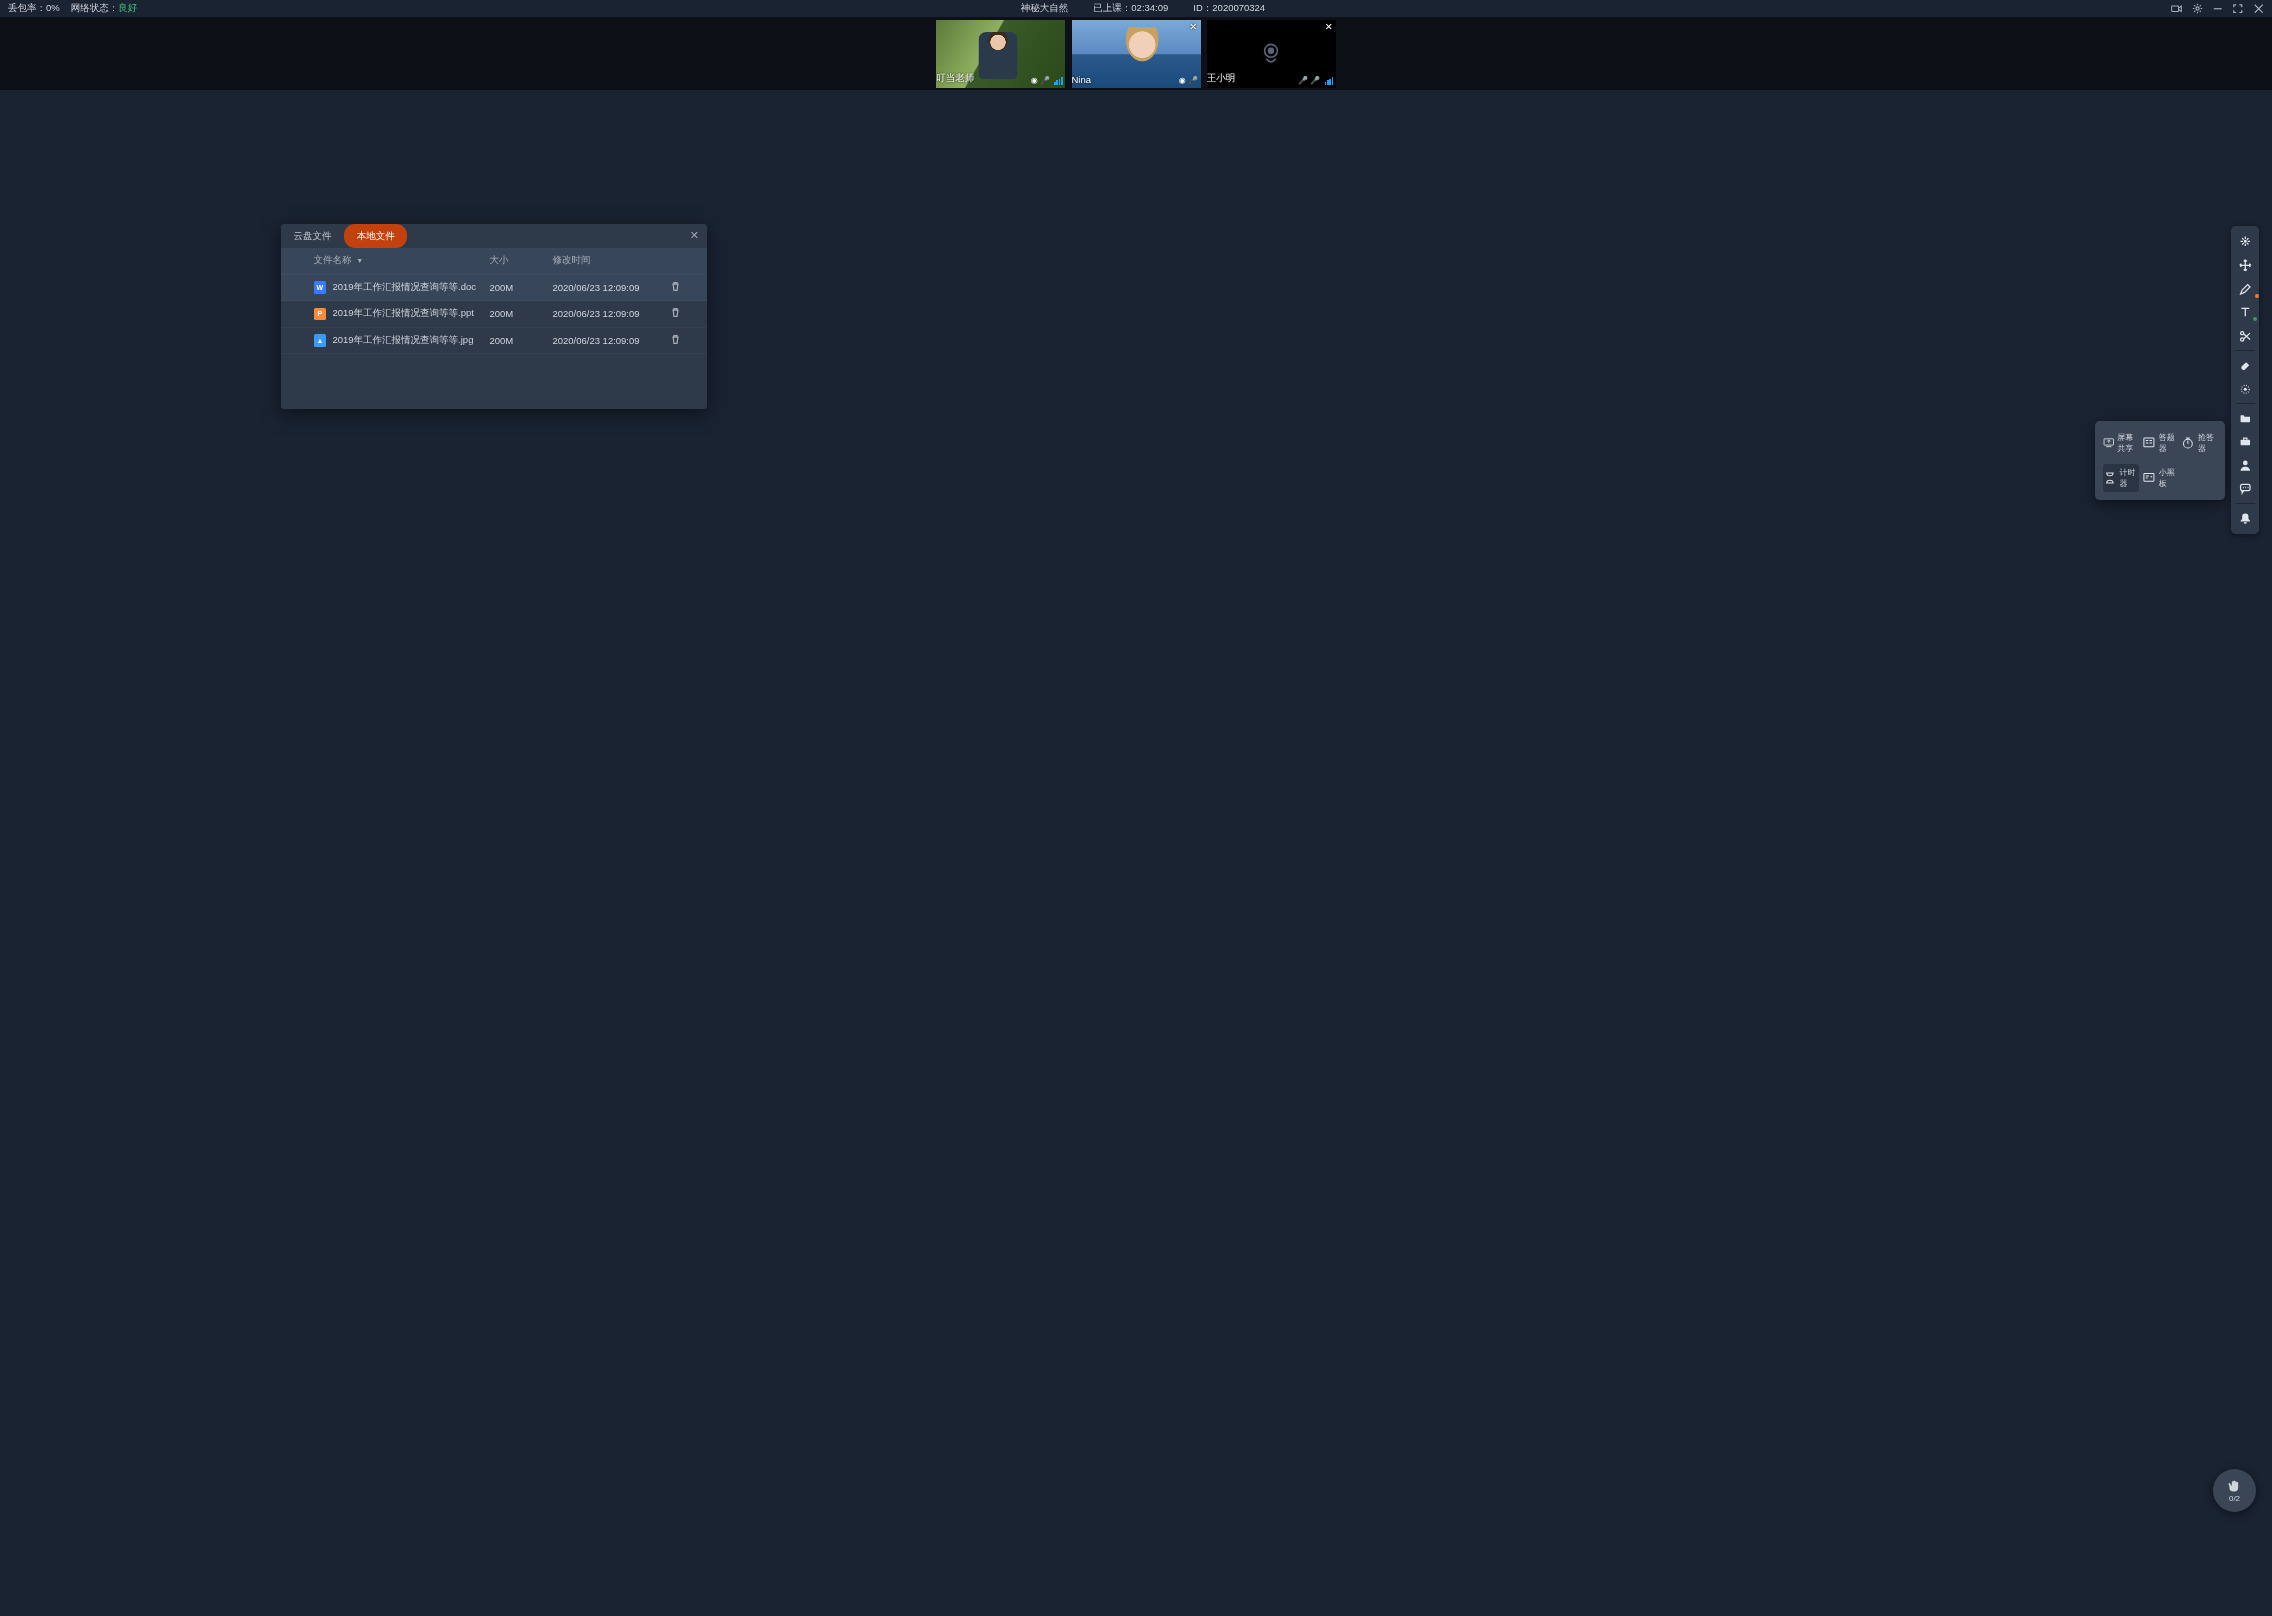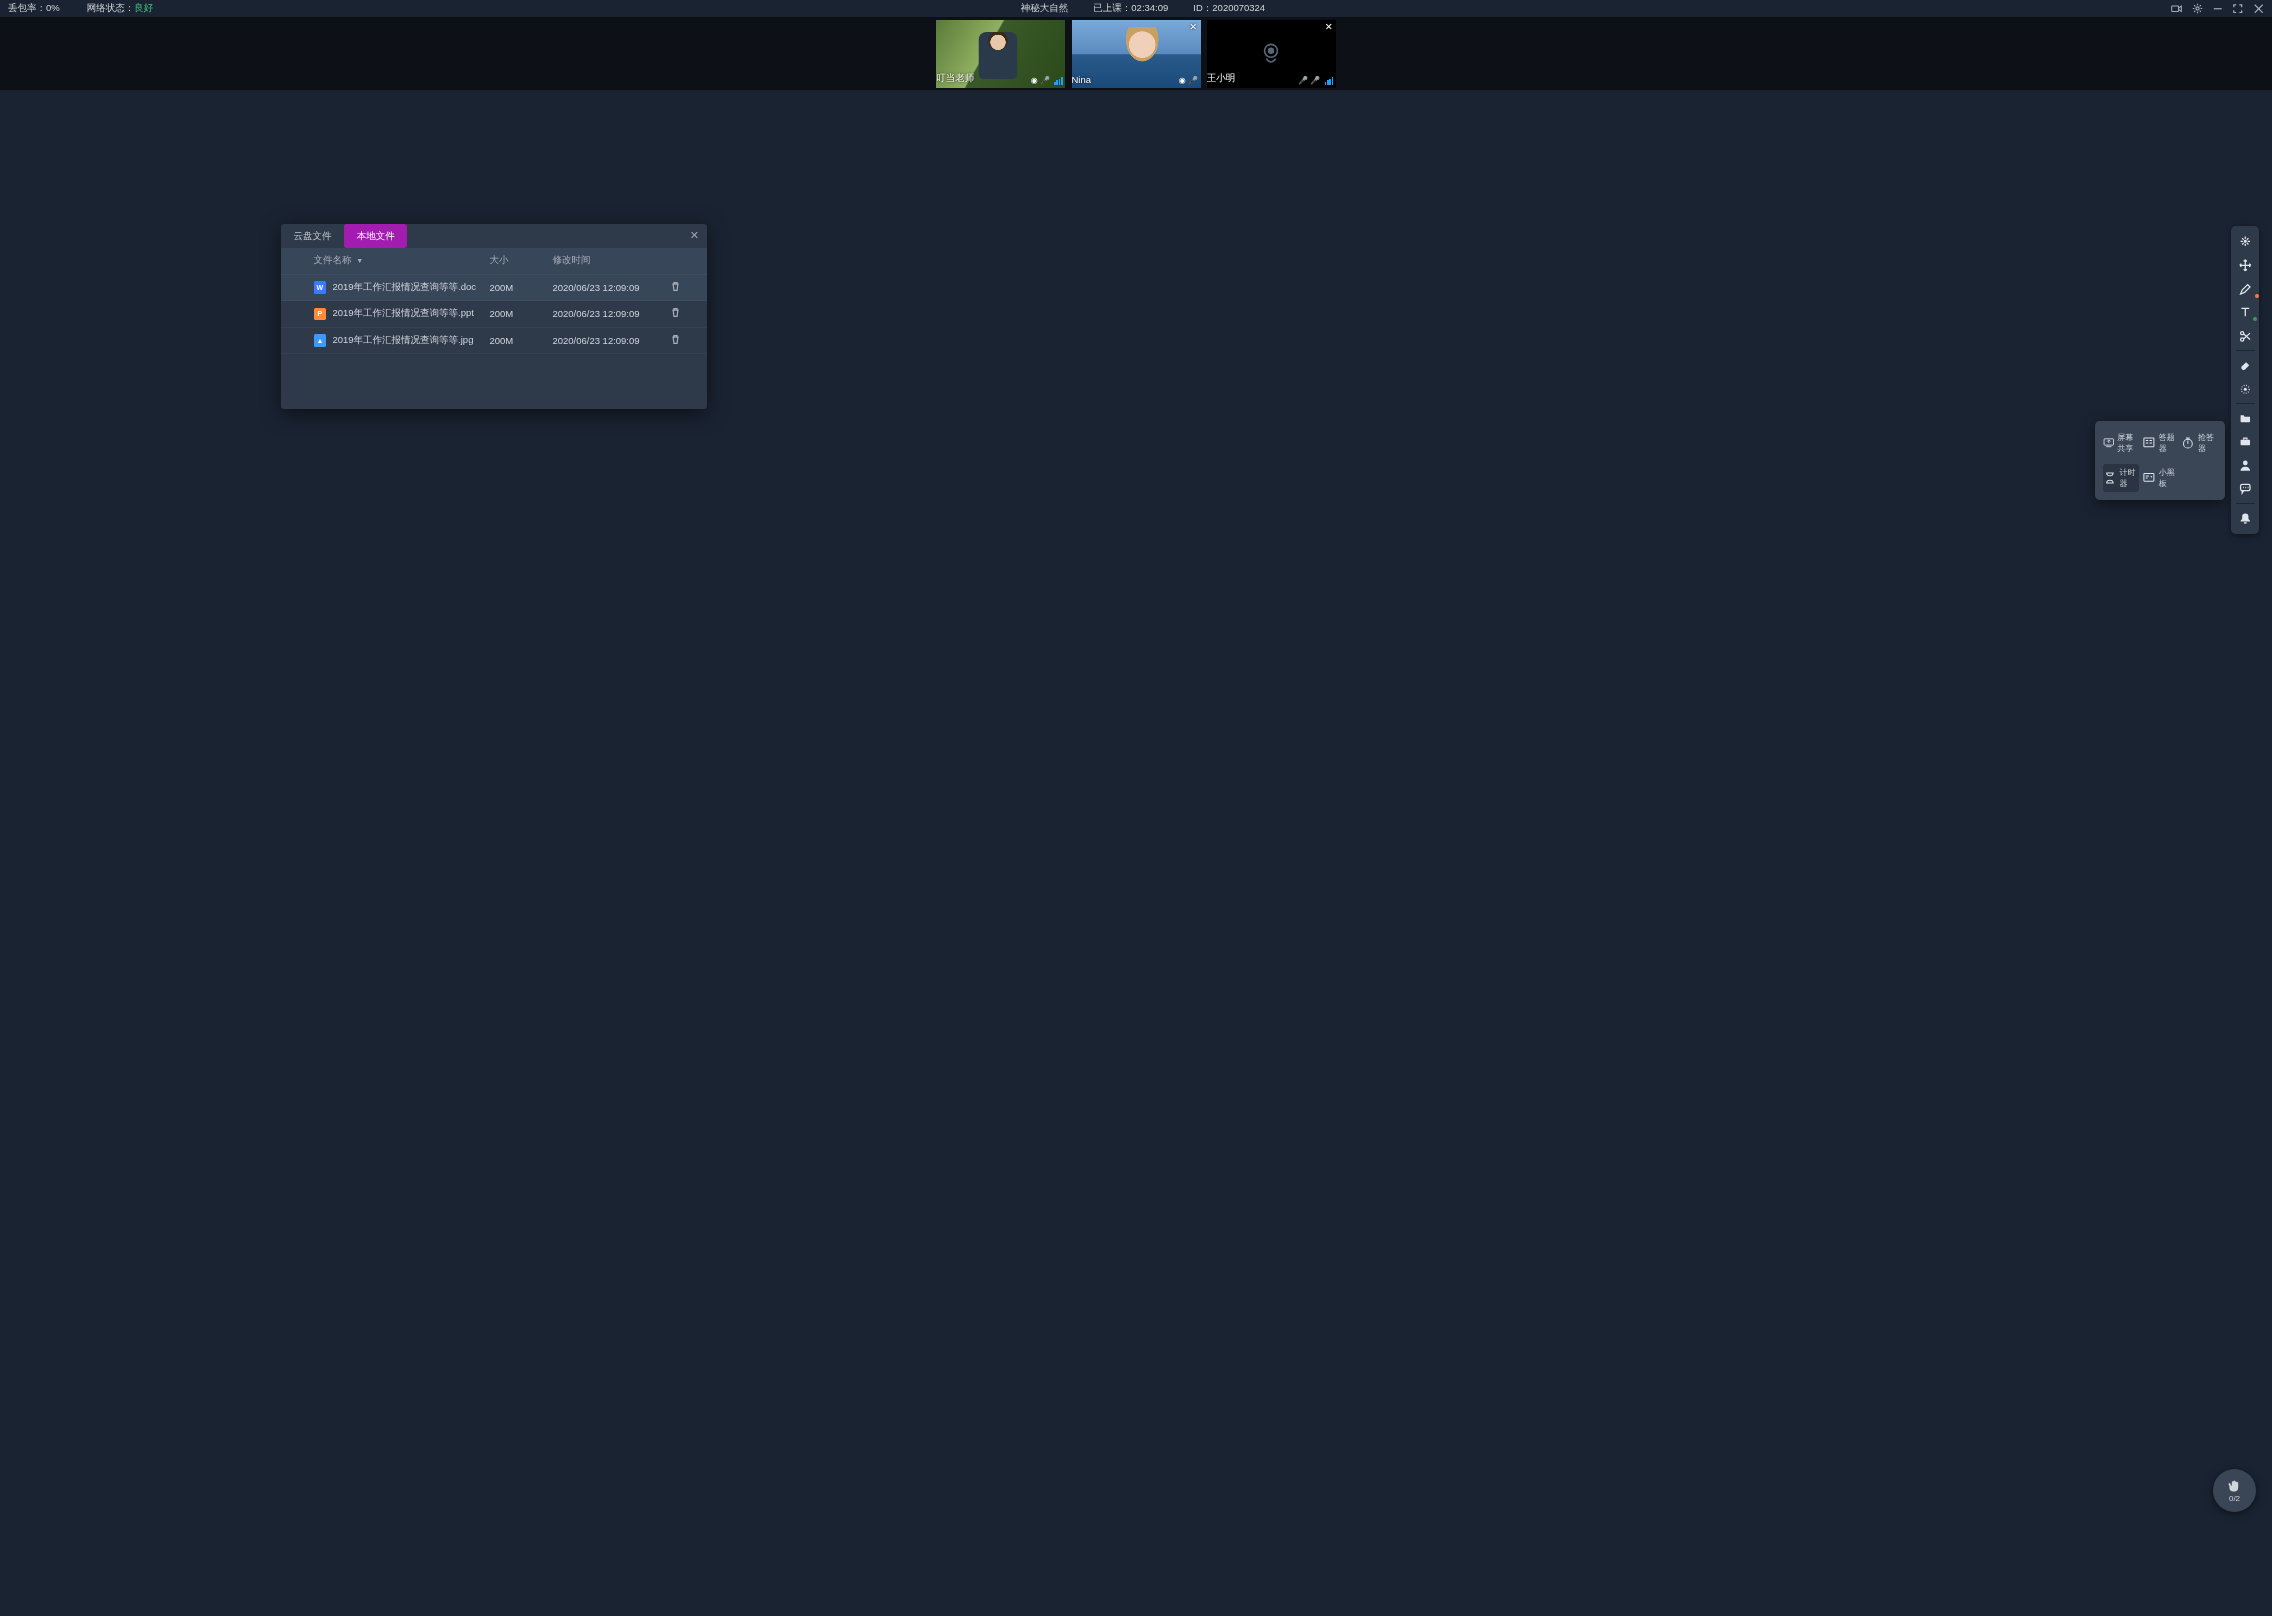--- a/index.html
+++ b/index.html
@@ -15,21 +15,21 @@
   
   .topbar {
     height: 17.4px;
     display: flex;
     align-items: center;
     font-size: 9.5px;
     color: #d0d4db;
     padding: 0 8px;
     position: relative;
   }
-  .topbar .left { display: flex; gap: 27px; }
+  .topbar .left { display: flex; gap: 11px; }
   .topbar .center {
     position: absolute; left: 14px; right: 0;
     display: flex; justify-content: center; gap: 25px;
     pointer-events: none;
   }
   .topbar .right {
     margin-left: auto;
     display: flex; gap: 9.5px; align-items: center;
   }
   .topbar .good { color: #3cc97e; }
@@ -168,21 +168,21 @@
     width: 426px;
     background: #2e3a4a;
     border-radius: 3.2px;
     box-shadow: 0 4.7px 19px rgba(0,0,0,.5);
   }
   .dlg-tabs { display:flex; align-items:center; height:24px; position:relative; }
   .dlg-tab {
     padding: 0 12.6px; height:24px; line-height:24px;
     font-size: 9.5px; color:#c0c4cb; cursor:pointer;
   }
-  .dlg-tab.active { background:#a21caf; color:#fff; border-radius:3px; }
+  .dlg-tab.active { background:#c2410c; color:#fff; border-radius:11px; }
   .dlg-close { position:absolute; right:8px; top:4.7px; color:#a0a4ab; cursor:pointer; font-size:11px;}
   .dlg-row2 {
     display:flex; align-items:center; justify-content:space-between;
     padding: 8px 12.6px;
   }
   .dlg-row2 .filter { font-size:9.5px; color:#c0c4cb; }
   .search-box {
     width: 133px; height: 20.5px;
     border:0.8px solid #4a5668; border-radius:2.4px;
     background:#263040;

